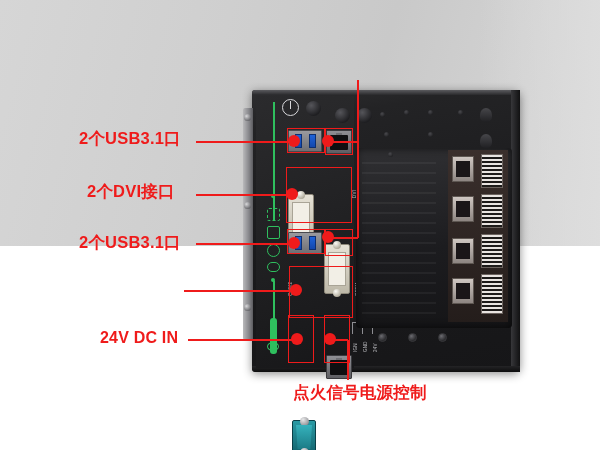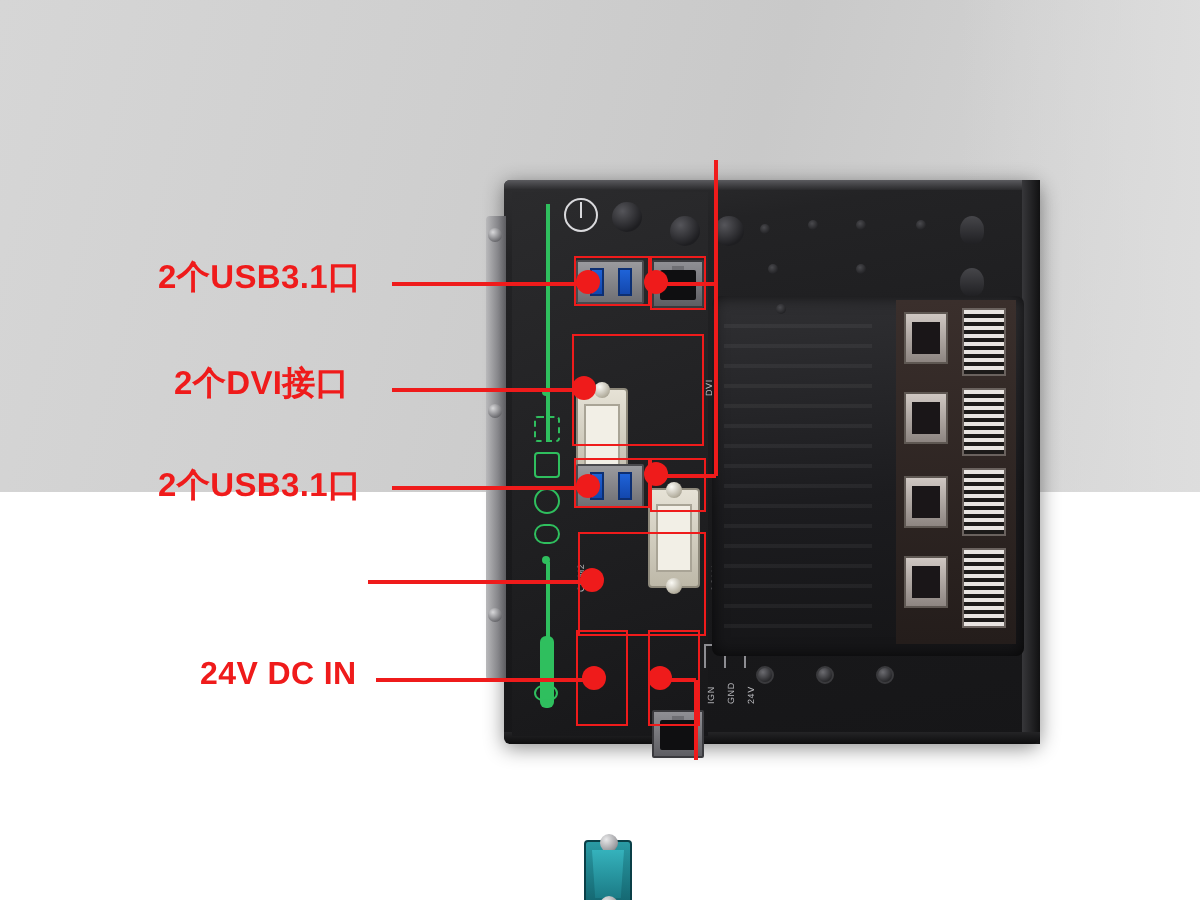--- a/index.html
+++ b/index.html
@@ -409,18 +409,19 @@
 
   <div class="leader leader-h" style="left:184px; top:290px; width:112px;"></div>
   <div class="dot" style="left:290px; top:284px;"></div>
   <div class="hl-box" style="left:289px; top:266px; width:64px; height:52px;"></div>
 
   <div class="ann-label en" style="left:100px; top:329px;">24V DC IN</div>
   <div class="leader leader-h" style="left:188px; top:339px; width:110px;"></div>
   <div class="dot" style="left:291px; top:333px;"></div>
   <div class="hl-box" style="left:288px; top:315px; width:26px; height:48px;"></div>
 
+  <div class="ann-label cn" style="left:293px; top:382px;">点火信号电源控制</div>
   <div class="leader leader-v" style="left:347px; top:340px; height:40px;"></div>
   <div class="leader leader-h" style="left:330px; top:339px; width:18px;"></div>
   <div class="dot" style="left:324px; top:333px;"></div>
   <div class="hl-box" style="left:324px; top:315px; width:26px; height:48px;"></div>
 
 </div>
 
 </body></html>

